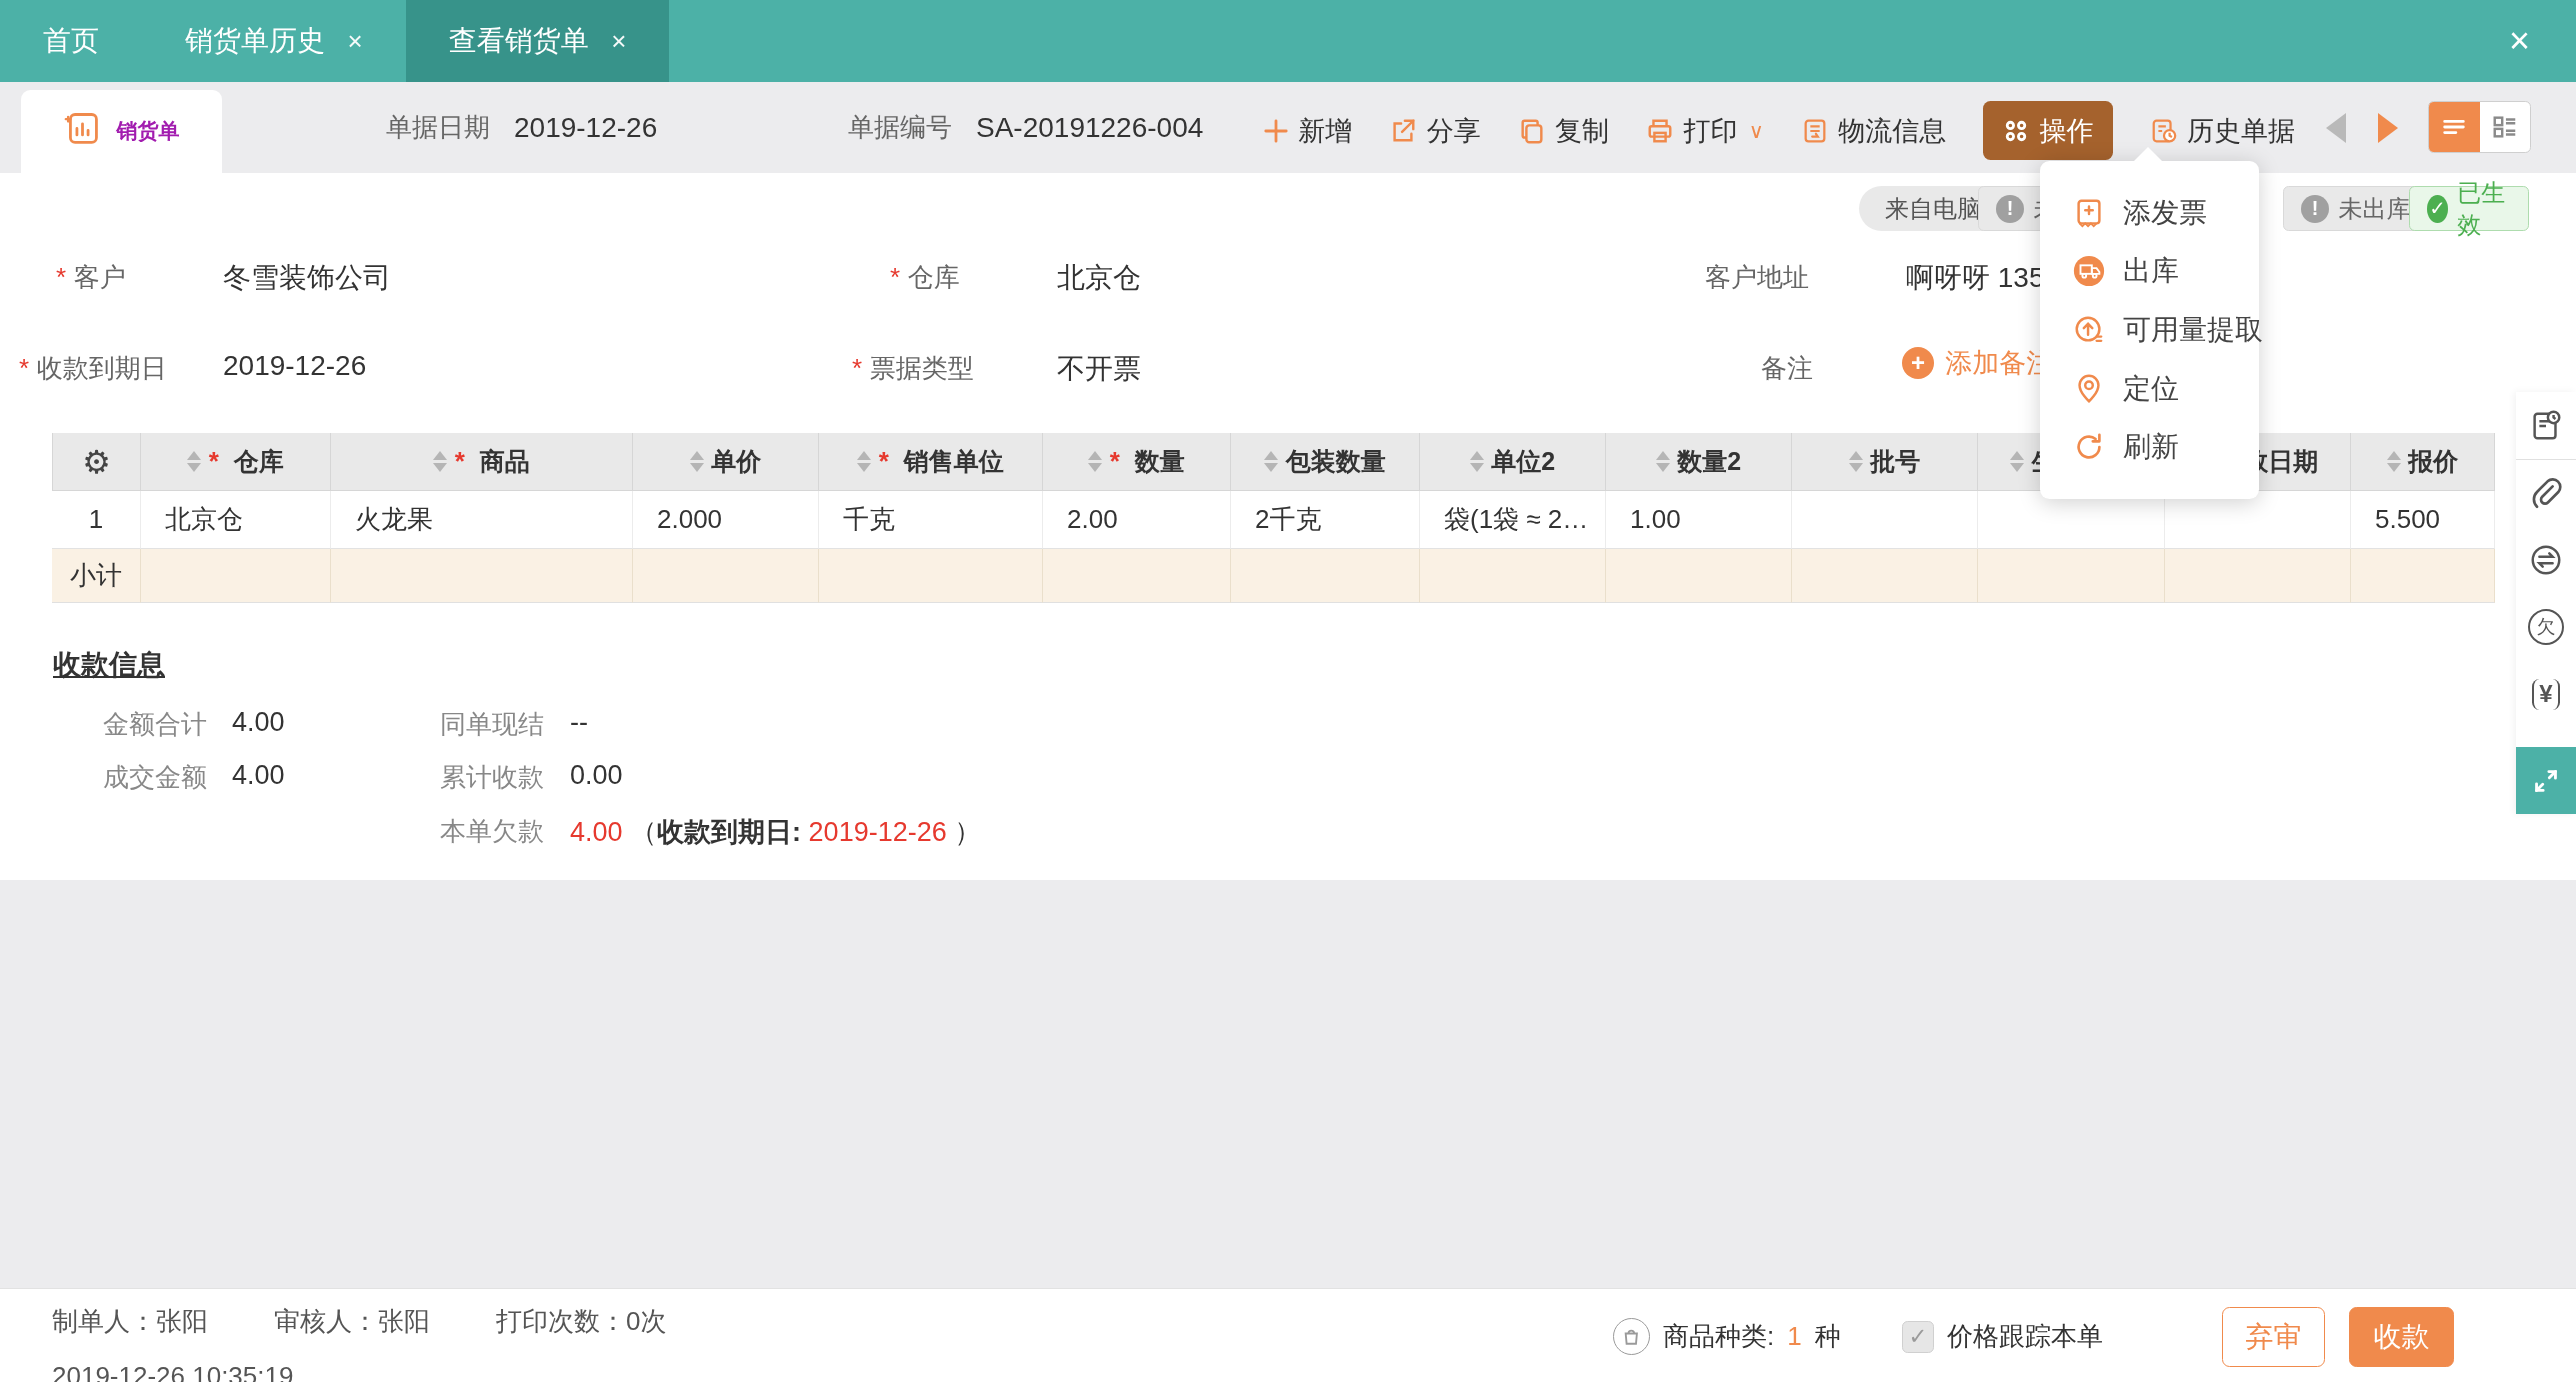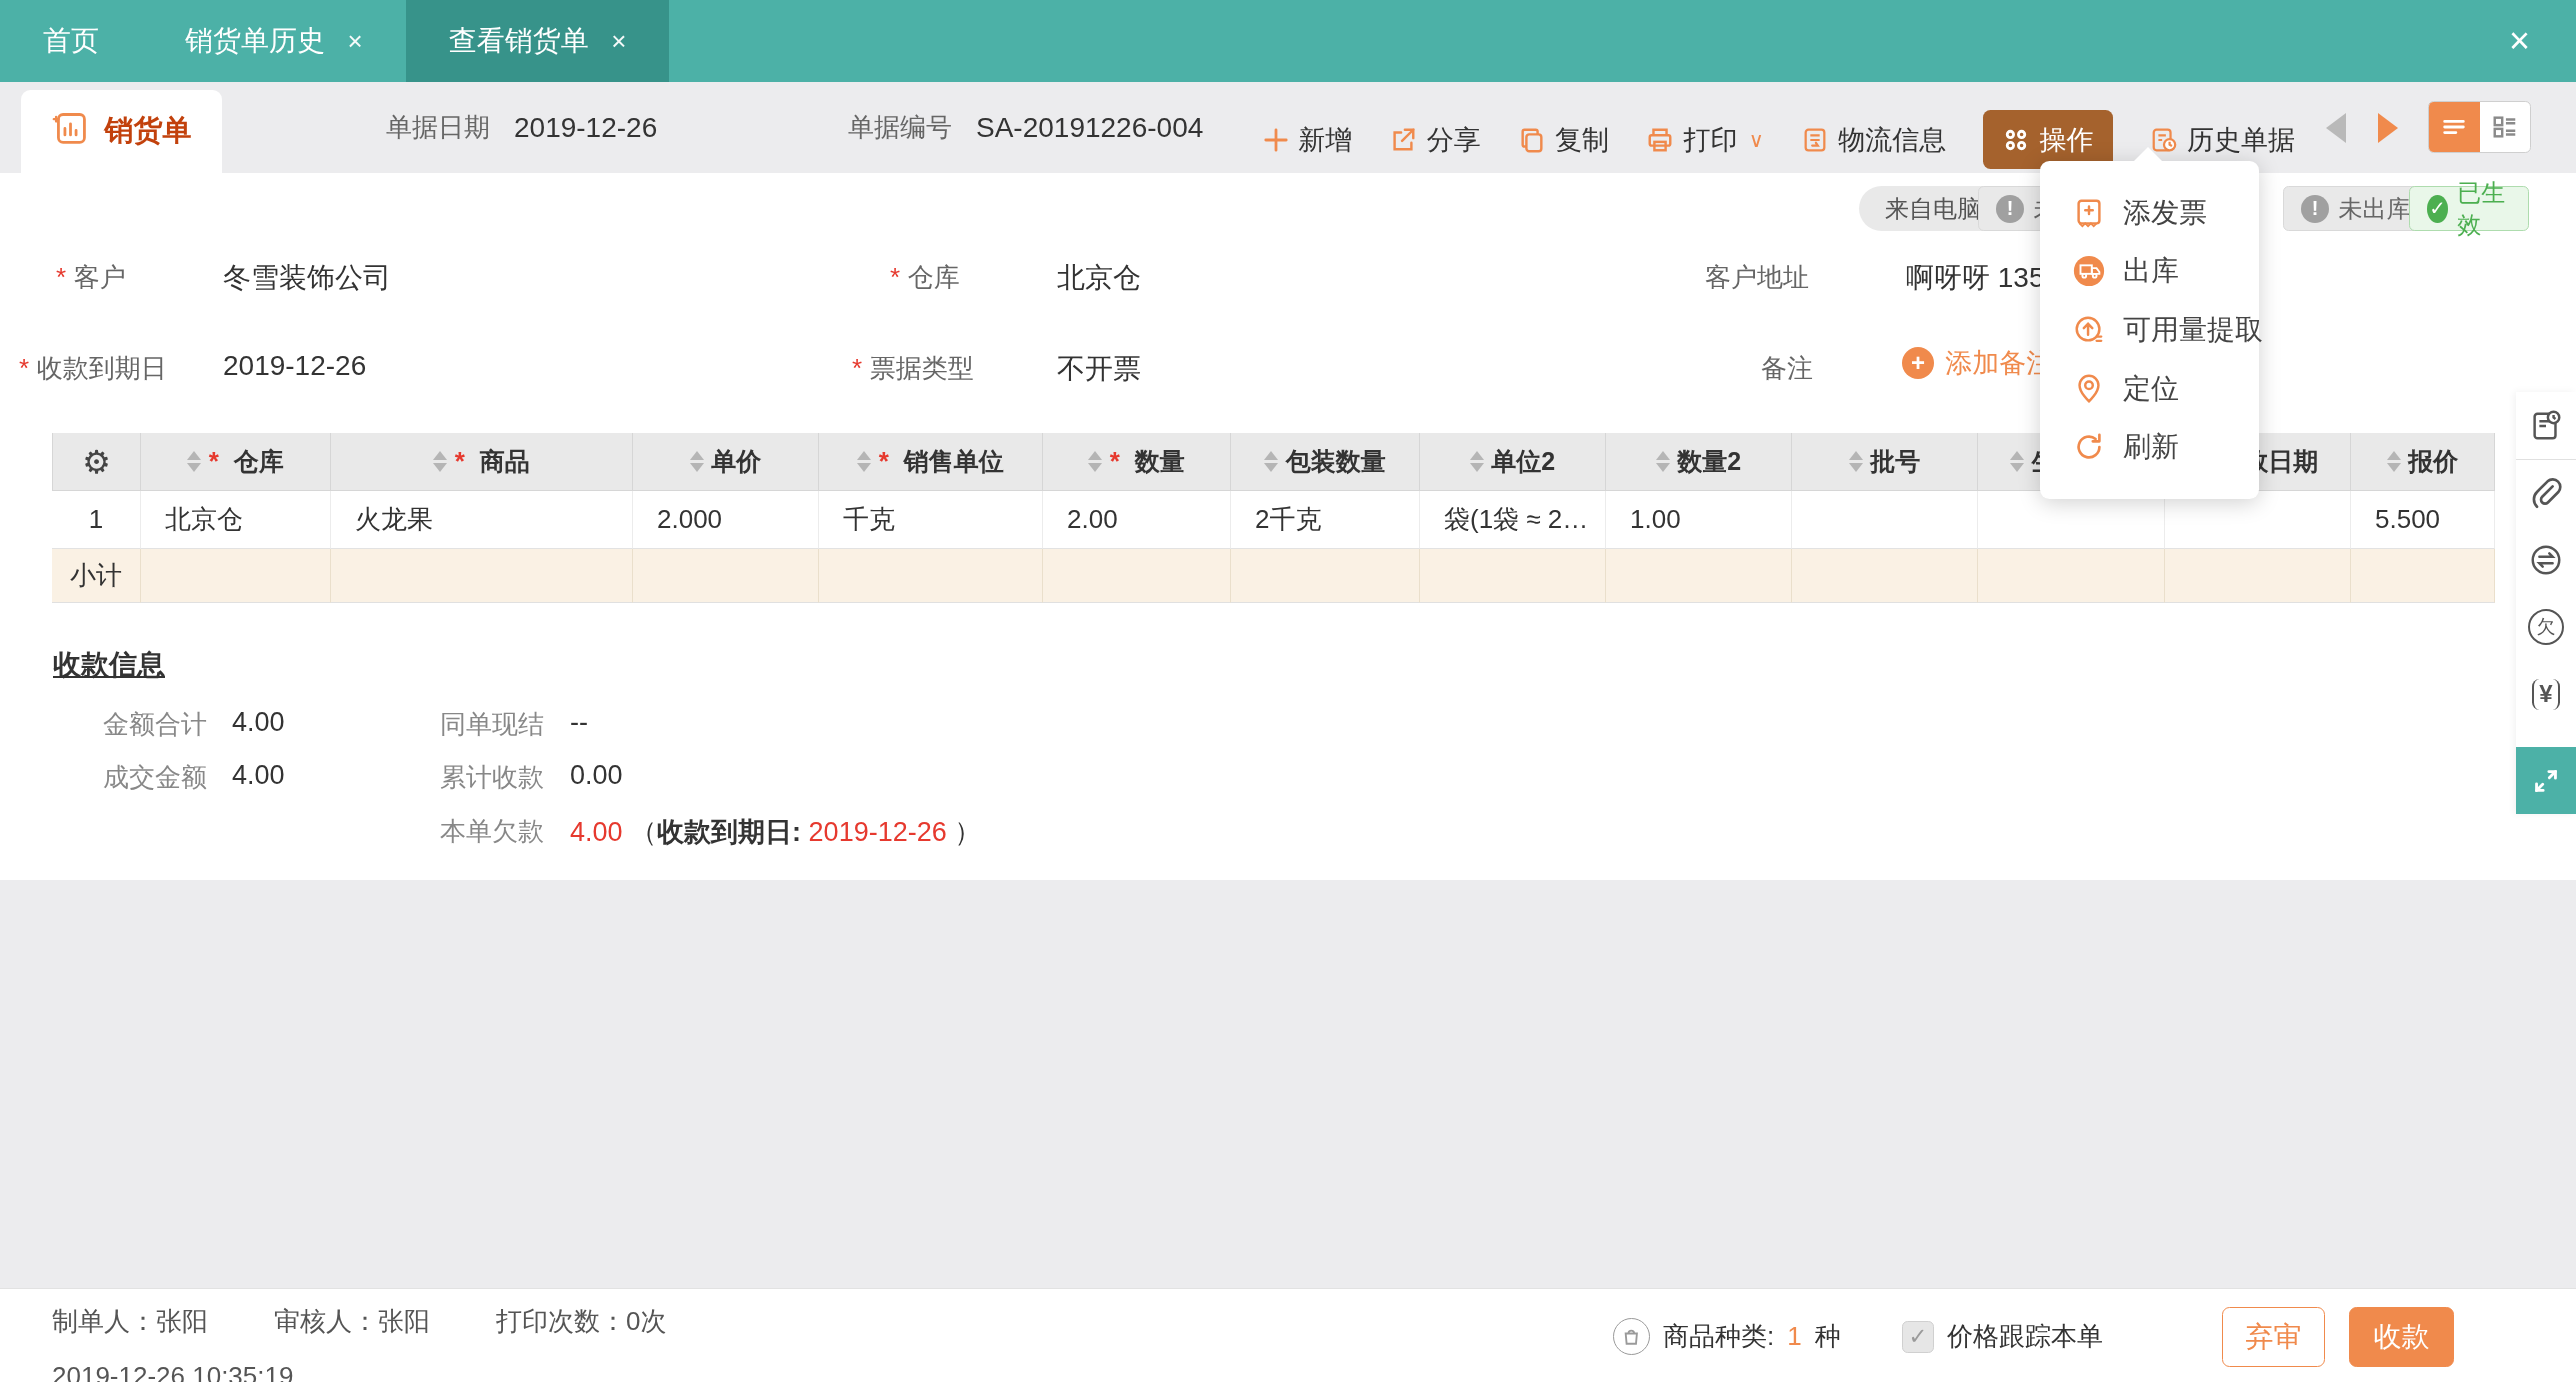--- a/index.html
+++ b/index.html
@@ -10,26 +10,26 @@
   
   .topbar { position:absolute; left:0; top:0; width:2576px; height:82px; background:#4cb1a7; display:flex; align-items:stretch; }
   .topbar .tab { display:flex; align-items:center; gap:22.5px; padding:0 43px; color:#fff; font-size:28px; cursor:pointer; }
   .topbar .tab.active { background:#37938a; }
   .topbar .tab .x { font-size:26px; opacity:.95; }
   .topbar .close-all { position:absolute; right:19px; top:0; height:82px; width:75px; display:flex; align-items:center; justify-content:center; color:#fff; font-size:36px; cursor:pointer; }
 
   
   .toolbar { position:absolute; left:0; top:82px; width:2576px; height:91px; background:#ececee; }
   .doc-tab { position:absolute; left:20.6px; top:7.5px; width:201px; height:83px; background:#fff; border-radius:9.4px 9.4px 0 0; display:flex; align-items:center; justify-content:center; gap:15px; }
-  .doc-tab .label { font-size:29px; font-weight:bold; color:#c2410c; }
+  .doc-tab .label { font-size:21px; font-weight:bold; color:#a21caf; }
   .head-field { position:absolute; top:0; height:91px; display:flex; align-items:center; gap:24px; }
   .head-field .lbl { color:#666; font-size:26px; }
   .head-field .val { color:#333; font-size:28px; }
 
-  .actions { position:absolute; top:12px; right:281px; height:91px; display:flex; align-items:center; gap:37px;text-align:right; }
+  .actions { position:absolute; top:3px; right:281px; height:91px; display:flex; align-items:center; gap:37px;text-align:right; }
   .act { display:flex; align-items:center; gap:9.4px; font-size:27px; color:#333; cursor:pointer; white-space:nowrap; }
   .act svg { display:block; }
   .act .chev { color:#f08a4c; font-size:20.6px; margin-left:1.9px; }
   .act.operate { background:#a5622d; color:#fff; border-radius:7.5px; padding:11.2px 19px; position:relative; }
   .pager { position:absolute; top:0; right:178px; height:91px; display:flex; align-items:center; gap:32px; }
   .tri { width:0; height:0; border-top:15px solid transparent; border-bottom:15px solid transparent; cursor:pointer; }
   .tri.left  { border-right:20.6px solid #b9b9b9; }
   .tri.right { border-left:20.6px solid #f08a4c; }
   .view-toggle { position:absolute; top:19px; right:45px; width:103px; height:52px; background:#fff; border:1.9px solid #cfcfcf; border-radius:5.6px; display:flex; overflow:hidden; }
   .view-toggle .seg { flex:1; display:flex; align-items:center; justify-content:center; cursor:pointer; }

